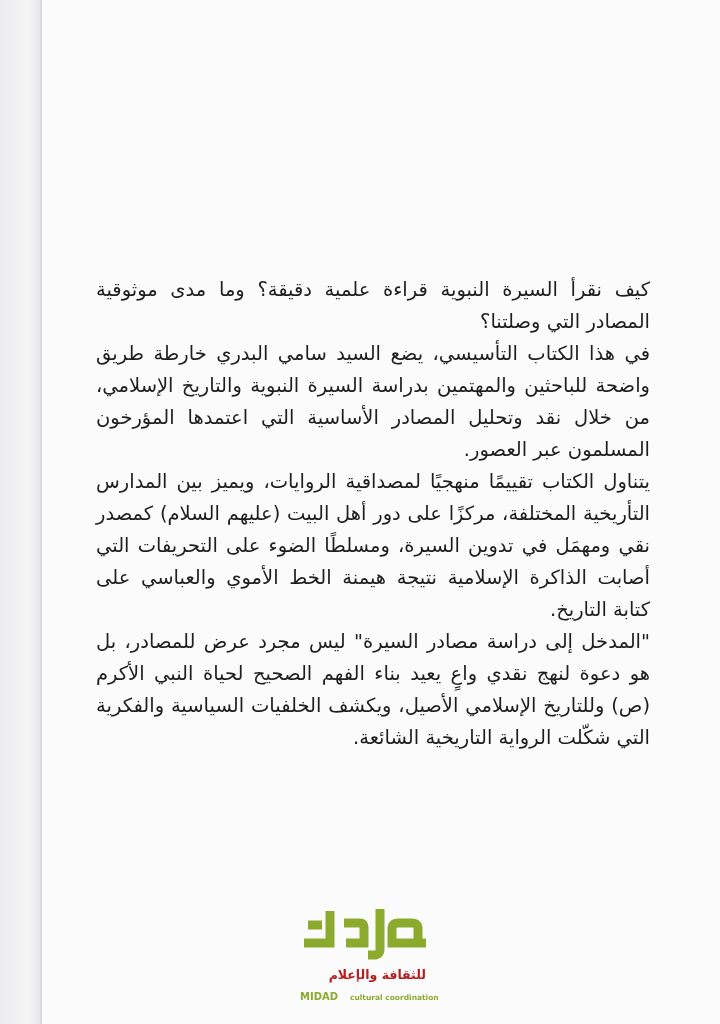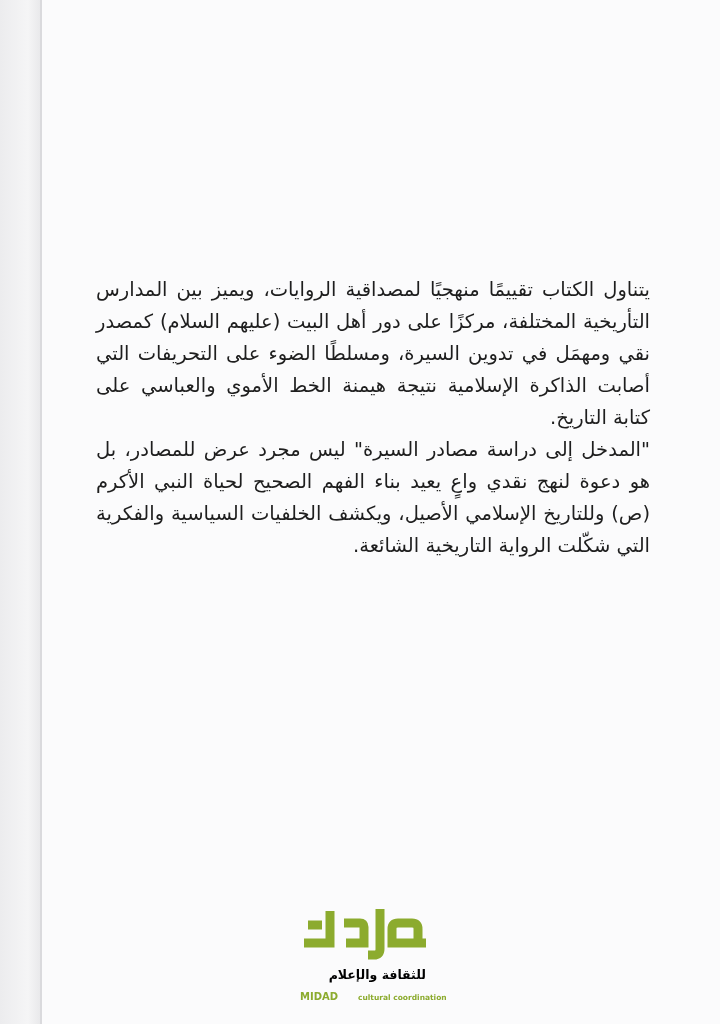--- a/index.html
+++ b/index.html
@@ -70,50 +70,52 @@
     }
     .logo-arabic {
       position: absolute;
       left: 0;
       top: 62px;
       width: 128px;
       direction: rtl;
       text-align: right;
       font-size: 12.5px;
       font-weight: bold;
-      color: #000000;
+      color: #b91c1c;
       letter-spacing: 0.5px;
     }
     .logo-latin {
       position: absolute;
       left: 2px;
       top: 80px;
       white-space: nowrap;
       font-family: "DejaVu Sans", sans-serif;
       color: #8cab2e;
     }
     .logo-latin .brand {
       font-size: 10px;
       font-weight: bold;
     }
     .logo-latin .tag {
       font-size: 7.5px;
       font-weight: bold;
-      margin-left: 20px;
+      margin-left: 12px;
     }
   </style>
 </head>
 <body>
 
 <div class="spine"></div>
 <div class="spine-fold"></div>
 
 <div class="cover"></div>
 
 <div class="blurb">
+  <p>كيف نقرأ السيرة النبوية قراءة علمية دقيقة؟ وما مدى موثوقية المصادر التي وصلتنا؟</p>
+  <p>في هذا الكتاب التأسيسي، يضع السيد سامي البدري خارطة طريق واضحة للباحثين والمهتمين بدراسة السيرة النبوية والتاريخ الإسلامي، من خلال نقد وتحليل المصادر الأساسية التي اعتمدها المؤرخون المسلمون عبر العصور.</p>
   <p>يتناول الكتاب تقييمًا منهجيًا لمصداقية الروايات، ويميز بين المدارس التأريخية المختلفة، مركزًا على دور أهل البيت (عليهم السلام) كمصدر نقي ومهمَل في تدوين السيرة، ومسلطًا الضوء على التحريفات التي أصابت الذاكرة الإسلامية نتيجة هيمنة الخط الأموي والعباسي على كتابة التاريخ.</p>
   <p>"المدخل إلى دراسة مصادر السيرة" ليس مجرد عرض للمصادر، بل هو دعوة لنهج نقدي واعٍ يعيد بناء الفهم الصحيح لحياة النبي الأكرم (ص) وللتاريخ الإسلامي الأصيل، ويكشف الخلفيات السياسية والفكرية التي شكّلت الرواية التاريخية الشائعة.</p>
 </div>
 
 <div class="logo">
   <svg class="logo-mark" viewBox="0 0 130 58" xmlns="http://www.w3.org/2000/svg">
     <g fill="none" stroke="#8cab2e" stroke-width="9" stroke-linejoin="miter" stroke-linecap="butt">
 
       <path d="M126 38 H92 V24 Q92 18 98 18 H112 Q118 18 118 24 V38"></path>
 

